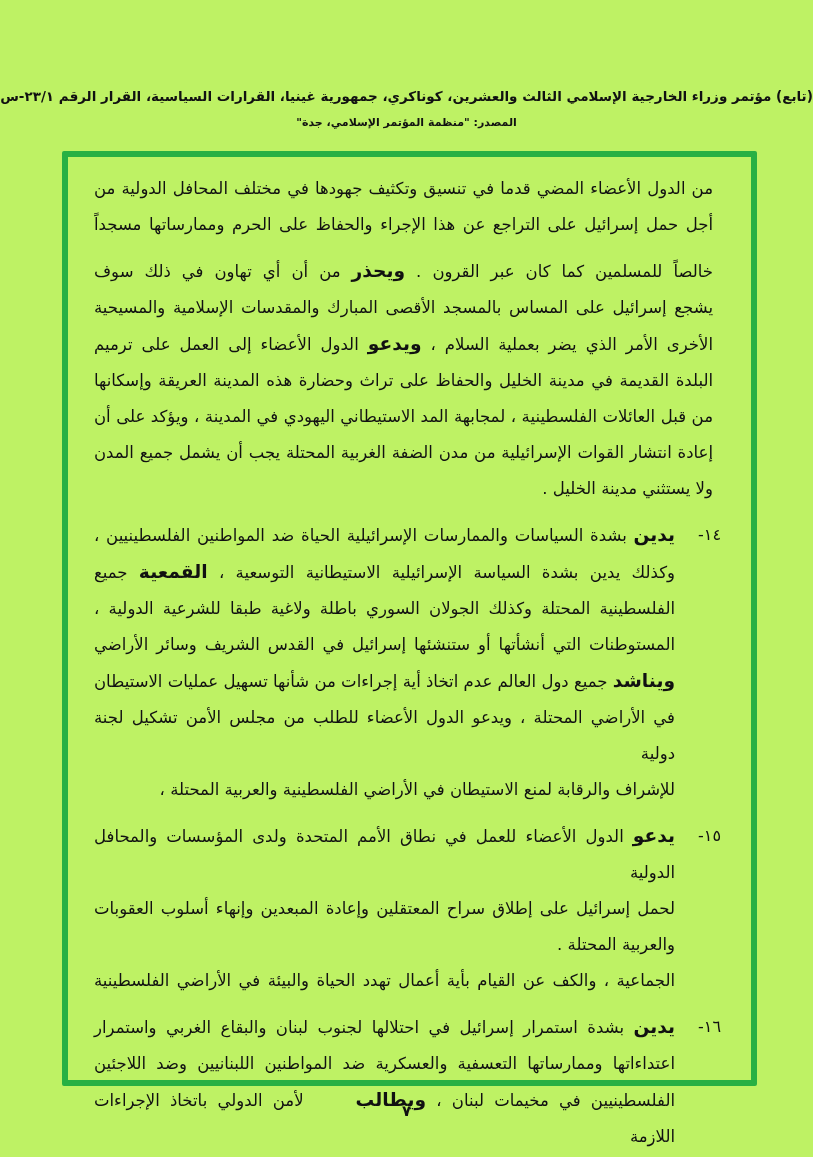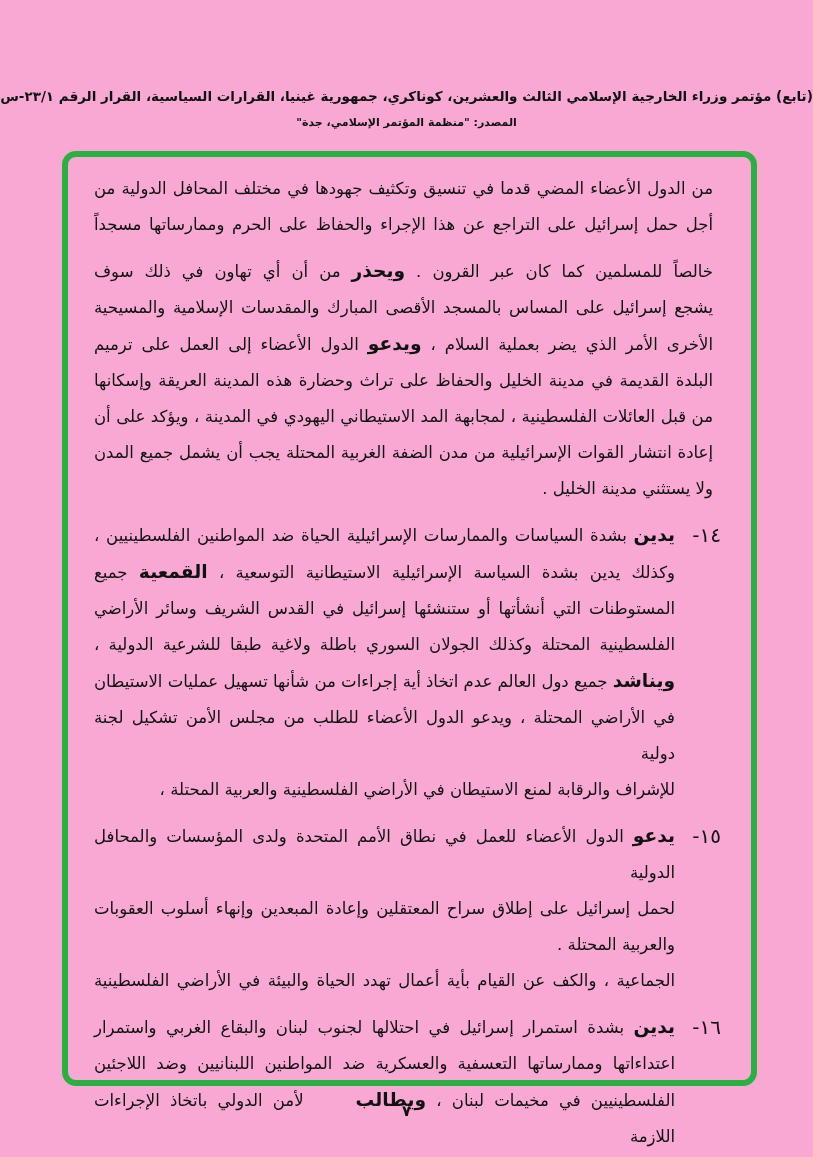--- a/index.html
+++ b/index.html
@@ -1,19 +1,19 @@
 <!DOCTYPE html>
 <html lang="ar"><head>
 <meta charset="utf-8">
 <style>
   html,body{margin:0;padding:0;background:#ffffff;}
   .page{
     position:relative;
     width:813px;height:1157px;
-    background:#f9a8d4;
+    background:#bef264;
     font-family:"DejaVu Sans",sans-serif;
     color:#111;
     overflow:hidden;
   }
   
   .header{
     position:absolute;top:86px;left:0;right:0;
     text-align:center;direction:rtl;
   }
   .header-line1{
@@ -23,31 +23,31 @@
   .header-line2{
     font-size:11px;font-weight:bold;margin-top:10px;
   }
   
   .content-box{
     position:absolute;
     left:62px;top:151px;
     width:695px;height:935px;
     box-sizing:border-box;
     border:6px solid #28b043;
-    border-radius:14px;
+    border-radius:2px;
     padding:14px 30px 0 26px;
     direction:rtl;
   }
   .para{
     display:flex;direction:rtl;
     margin-bottom:10px;
   }
   .para .num{
     flex:0 0 46px;
-    font-size:20px;line-height:36px;
+    font-size:16px;line-height:36px;
     white-space:nowrap;
   }
   .para.unnumbered .num{flex:0 0 8px;}
   .para .pbody{flex:1;min-width:0;}
   .line{
     direction:rtl;
     font-size:16.5px;
     line-height:36px;
     text-align:right;
     white-space:nowrap;
@@ -99,22 +99,22 @@
           <div class="line j"><span>من قبل العائلات الفلسطينية ، لمجابهة المد الاستيطاني اليهودي في المدينة ، ويؤكد على أن</span></div>
           <div class="line j"><span>إعادة انتشار القوات الإسرائيلية من مدن الضفة الغربية المحتلة يجب أن يشمل جميع المدن</span></div>
           <div class="line"><span>ولا يستثني مدينة الخليل .</span></div>
         </div>
       </div>
       <div class="para">
         <div class="num">١٤-</div>
         <div class="pbody">
           <div class="line j"><span class="b">يدين</span><span> بشدة السياسات والممارسات الإسرائيلية الحياة ضد المواطنين الفلسطينيين ،</span></div>
           <div class="line j"><span>وكذلك يدين بشدة السياسة الإسرائيلية الاستيطانية التوسعية ، </span><span class="b">القمعية</span><span> جميع</span></div>
+          <div class="line j"><span>الفلسطينية المحتلة وكذلك الجولان السوري باطلة ولاغية طبقا للشرعية الدولية ،</span></div>
           <div class="line j"><span>المستوطنات التي أنشأتها أو ستنشئها إسرائيل في القدس الشريف وسائر الأراضي</span></div>
-          <div class="line j"><span>الفلسطينية المحتلة وكذلك الجولان السوري باطلة ولاغية طبقا للشرعية الدولية ،</span></div>
           <div class="line j"><span class="b">ويناشد</span><span> جميع دول العالم عدم اتخاذ أية إجراءات من شأنها تسهيل عمليات الاستيطان</span></div>
           <div class="line j"><span>في الأراضي المحتلة ، ويدعو الدول الأعضاء للطلب من مجلس الأمن تشكيل  لجنة دولية</span></div>
           <div class="line"><span>للإشراف والرقابة لمنع الاستيطان في الأراضي الفلسطينية والعربية المحتلة ،</span></div>
         </div>
       </div>
       <div class="para">
         <div class="num">١٥-</div>
         <div class="pbody">
           <div class="line j"><span class="b">يدعو</span><span> الدول الأعضاء للعمل في نطاق الأمم المتحدة ولدى المؤسسات والمحافل الدولية</span></div>
           <div class="line j"><span>لحمل إسرائيل على إطلاق سراح المعتقلين وإعادة المبعدين وإنهاء أسلوب العقوبات</span></div>

